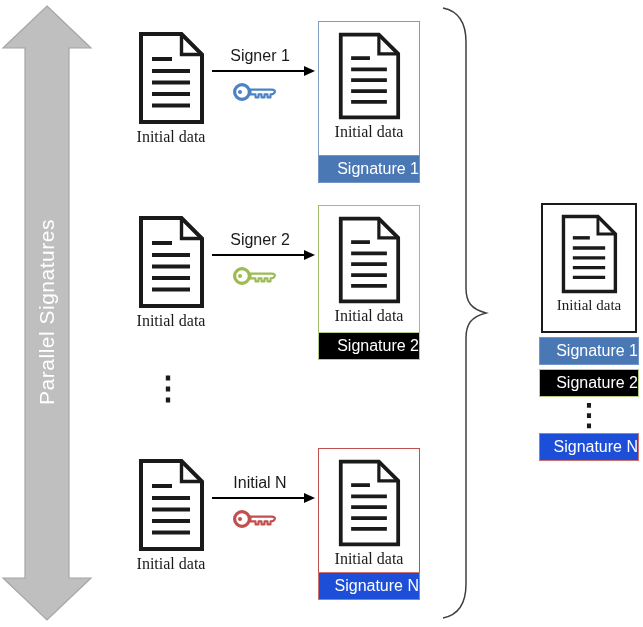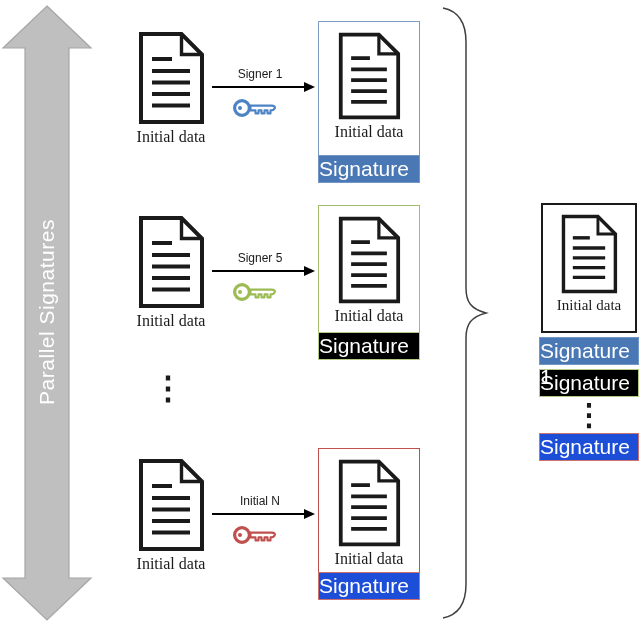--- a/index.html
+++ b/index.html
@@ -22,38 +22,38 @@
   .row1 { top:21px;  height:162px; }
   .row2 { top:205px; height:155px; }
   .row3 { top:448px; height:152px; }
 
   .src-doc { position:absolute; left:7px; top:10px; width:68px; }
   .src-doc svg { width:68px; height:94px; }
   .doc-label { font-size:16px; text-align:center;font-family:Liberation Serif, serif; }
   .src-doc .doc-label { width:120px; margin-left:-26px; margin-top:3px; }
 
   .signer { position:absolute; left:80px; top:26px; width:100px; text-align:center; }
-  .signer-label { font-size:12px;margin-top:20px; }
+  .signer-label { font-size:16px; }
   .arrow-line { position:relative; margin:5px 0 0 2px; width:92px; height:0; border-top:2px solid #000; }
   .arrow-head {
     position:absolute; right:-11px; top:-6px; width:0; height:0;
     border-left:11px solid #000; border-top:5px solid transparent; border-bottom:5px solid transparent;
   }
   .key { width:46px; height:24px; margin:8px 0 0 22px; }
 
   .signed-box {
     position:absolute; left:188px; top:0; bottom:0; width:102px;
     border:1px solid #999; background:#fff; box-sizing:border-box;
     display:flex; flex-direction:column; align-items:center;
   }
   .signed-box .doc { width:64px; height:90px; margin-top:9px; }
   .signed-box .doc-label { margin-top:2px; }
   .sig-band {
     margin-top:auto; align-self:stretch; height:26px; line-height:26px;
-    text-align:left; color:#fff; font-size:21px; border:1px solid; box-sizing:content-box;
+    text-align:right; color:#fff; font-size:16px; border:1px solid; box-sizing:content-box;
     margin-left:-1px; margin-right:-1px; margin-bottom:-1px;
   }
 
   .row-blue  .signed-box { border-color:#7d9cc0; }
   .row-green .signed-box { border-color:#a3be6b; }
   .row-red   .signed-box { border-color:#c0504d; }
   .c-blue  { background:#4a78b5; border-color:#7296c6; }
   .c-green { background:#000000; border-color:#b3cb85; }
   .c-red   { background:#1d4ed8; border-color:#ce706b; }
   .k-blue  { color:#4c83c4; }
@@ -128,21 +128,21 @@
   </div>
 
   <div class="row row2 row-green">
     <div class="src-doc">
       <svg>
           <use href="#doc-icon"></use>
         </svg>
       <div class="doc-label">Initial data</div>
     </div>
     <div class="signer">
-      <div class="signer-label">Signer 5</div>
+      <div class="signer-label">Signer 2</div>
       <div class="arrow-line">
           <i class="arrow-head"></i>
         </div>
       <svg class="key k-green">
           <use href="#key-glyph"></use>
         </svg>
     </div>
     <div class="signed-box">
       <svg class="doc">
           <use href="#doc-icon"></use>

